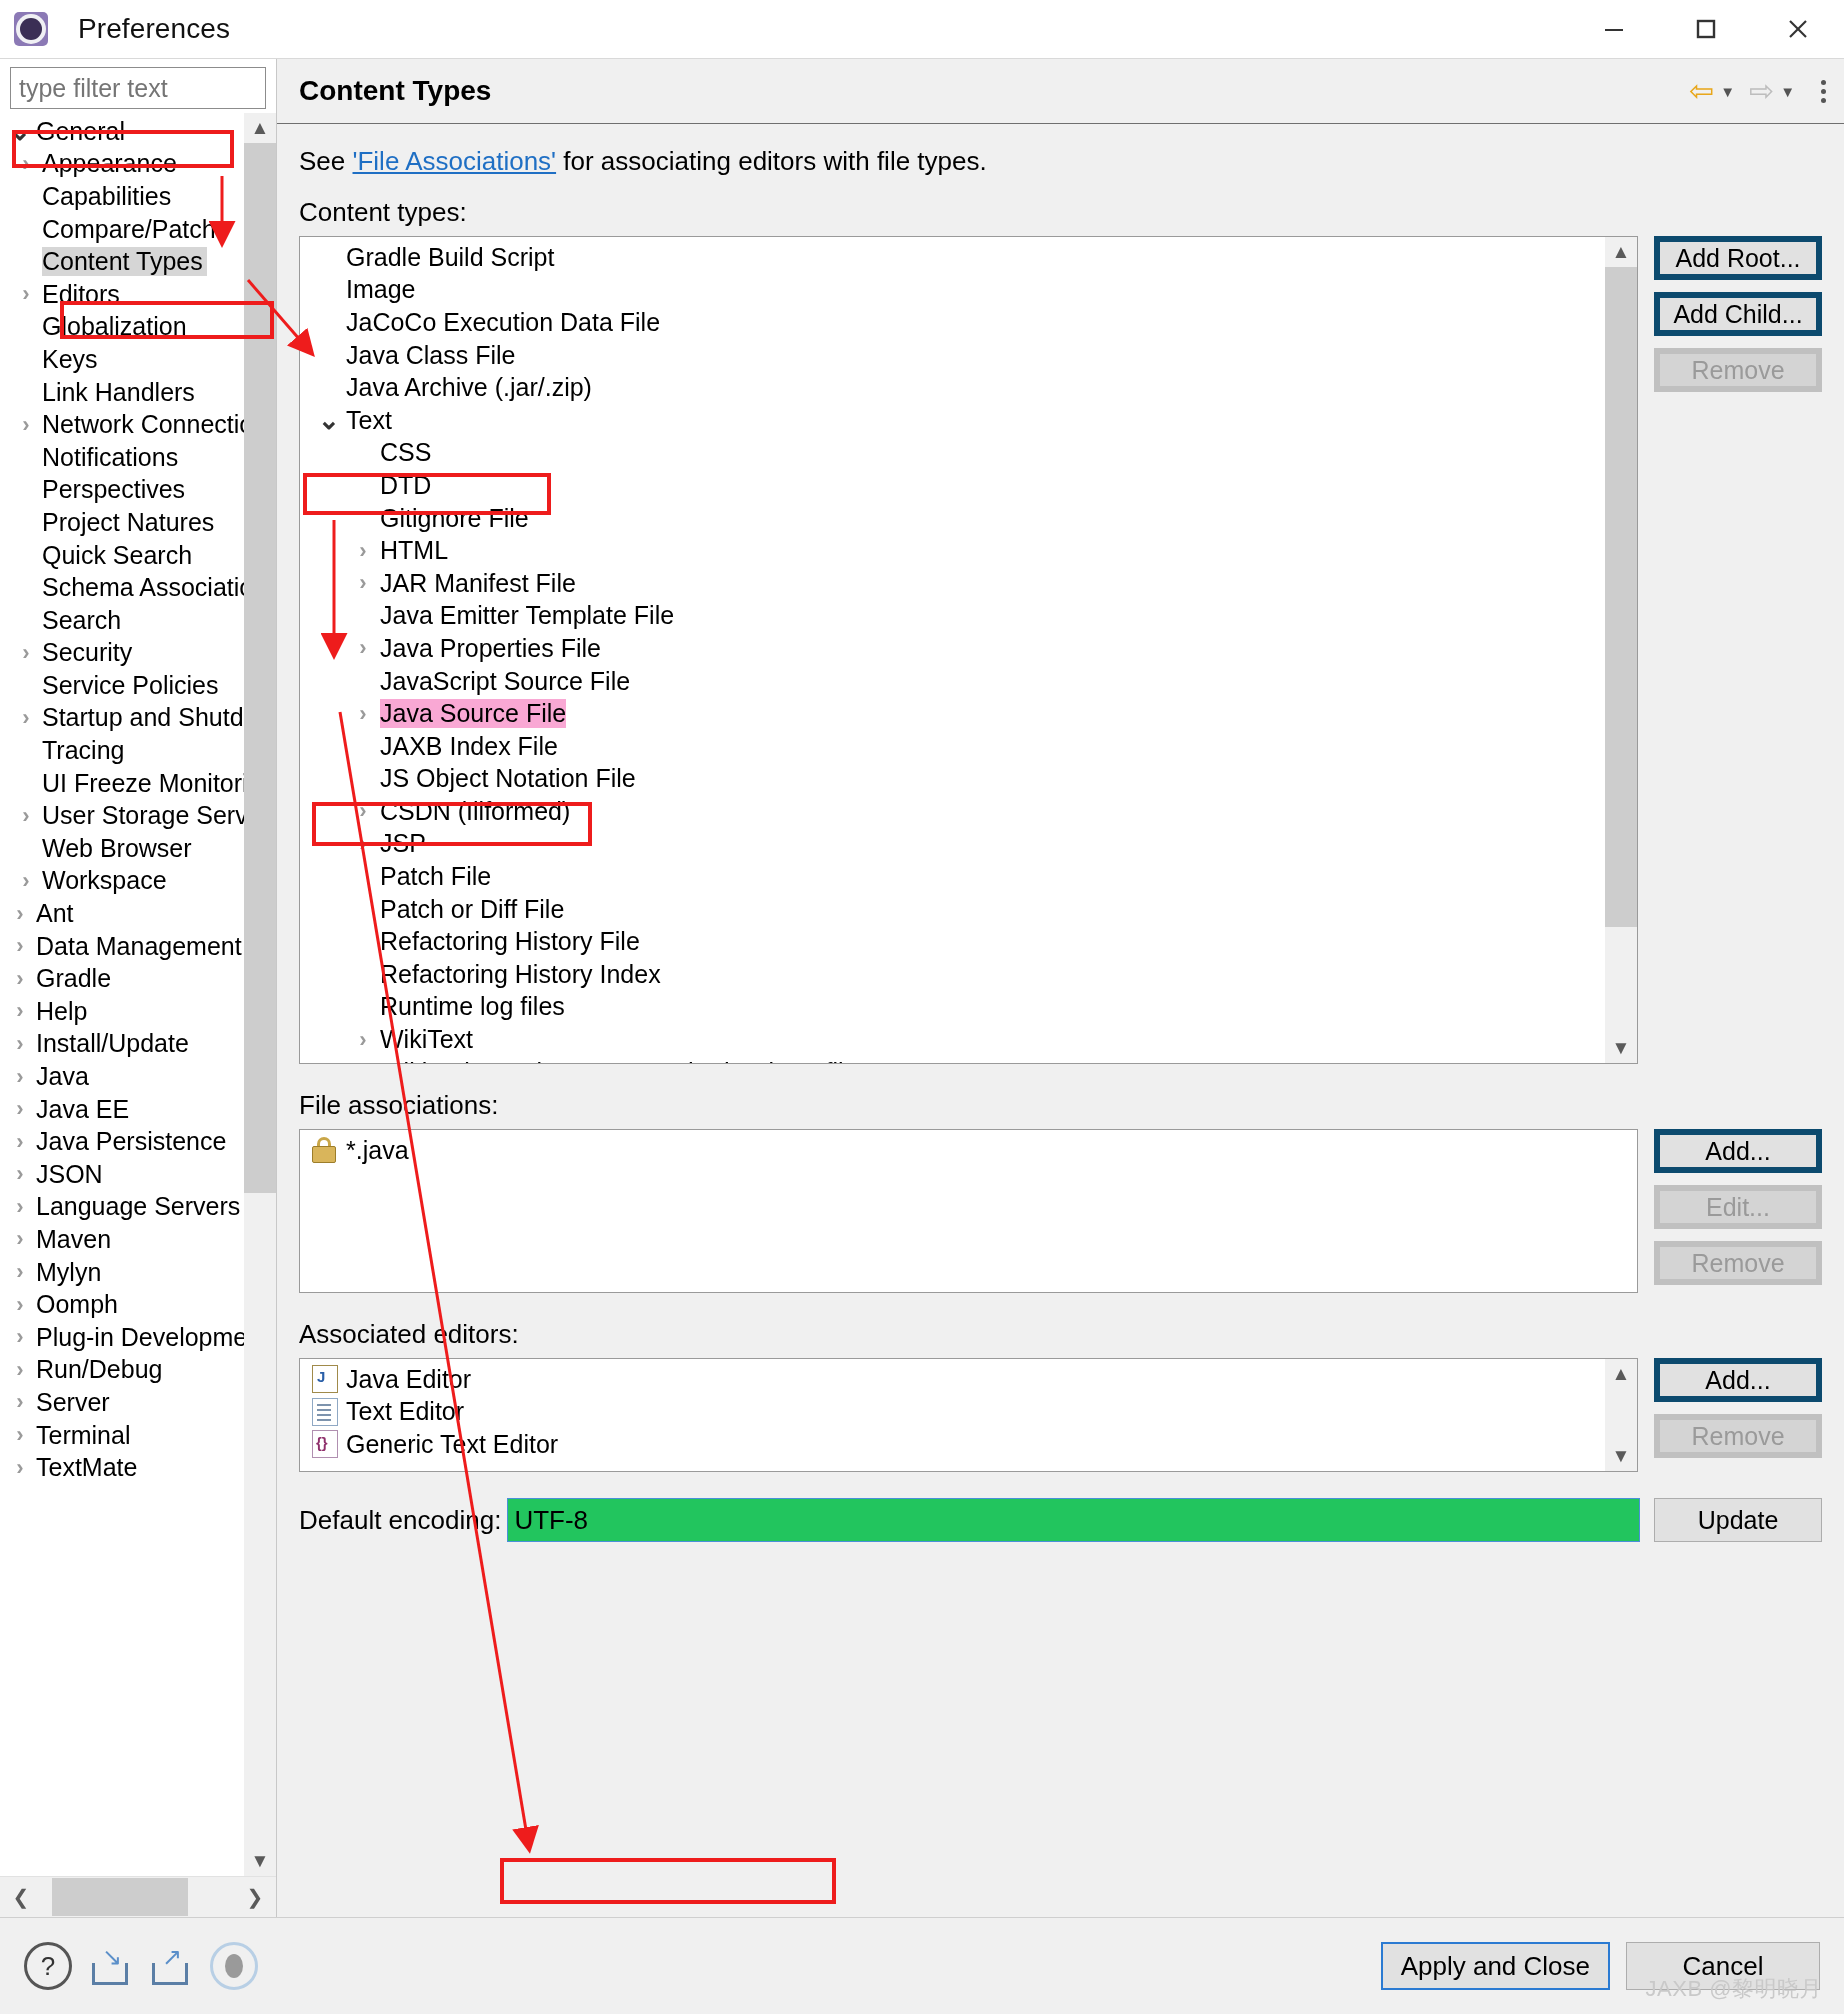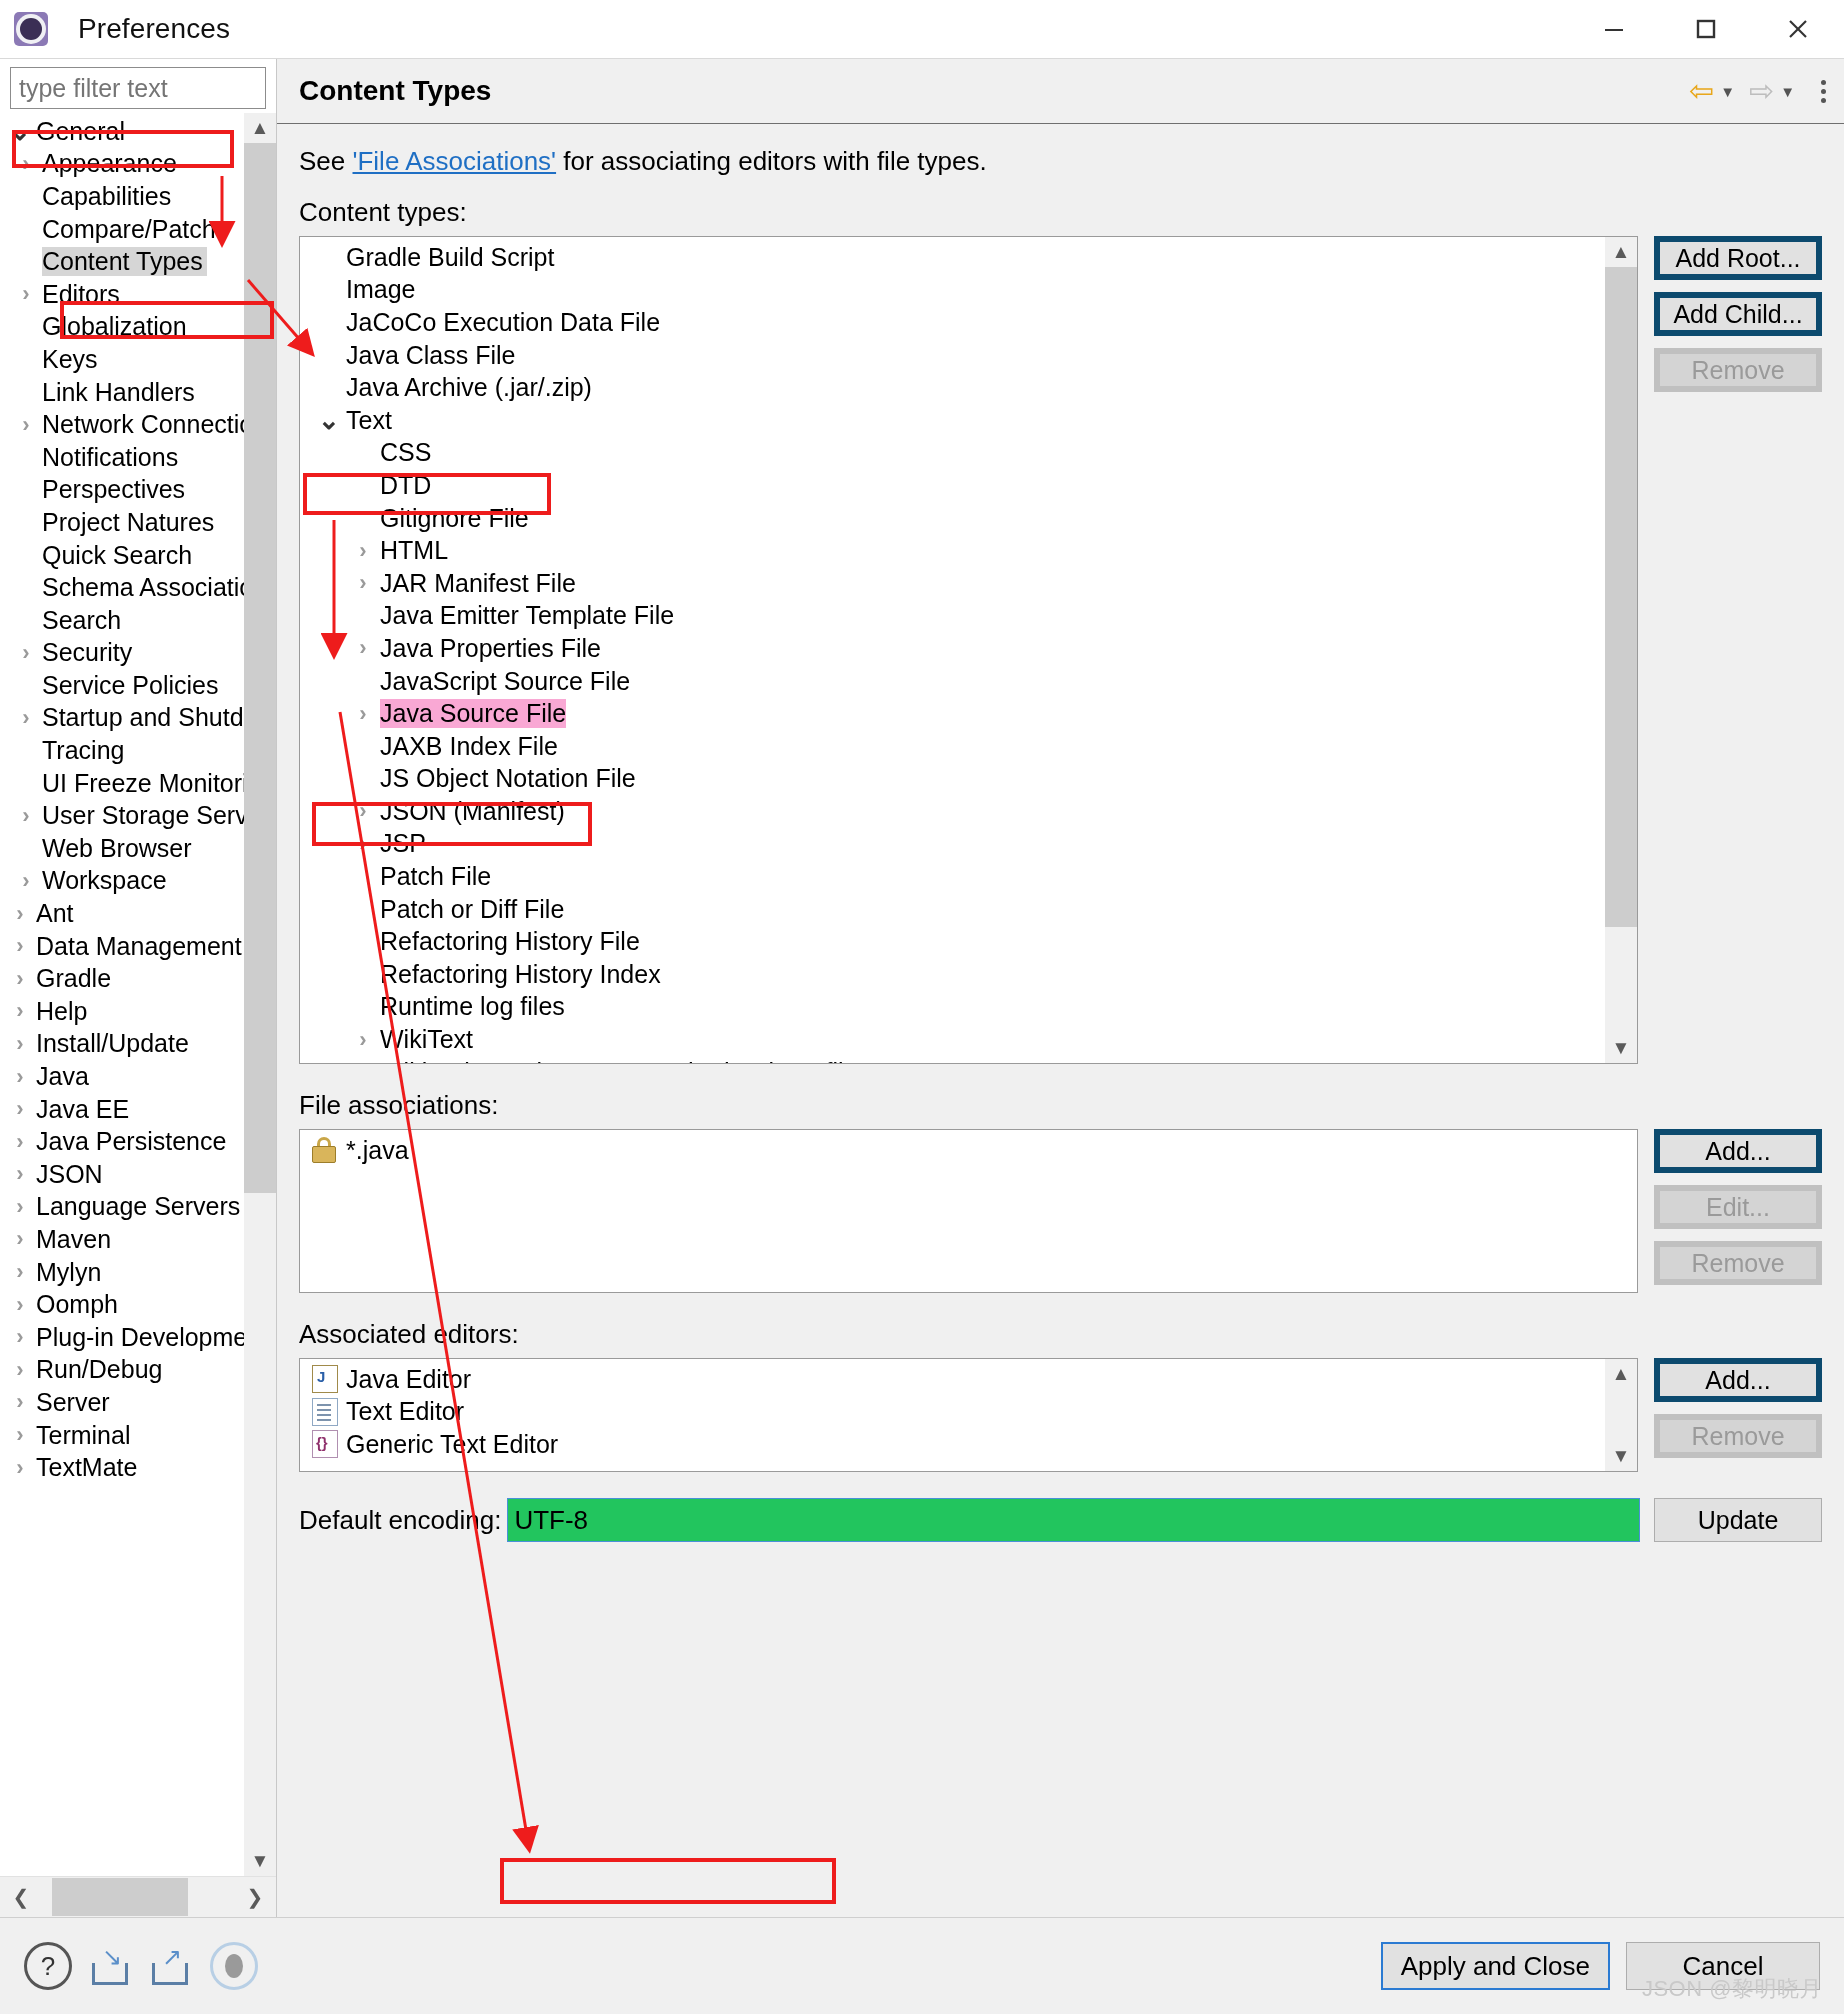--- a/index.html
+++ b/index.html
@@ -713,21 +713,21 @@
                 <div class="litem ind2">
                   <span class="twisty none"></span>
                   <span class="ltext">JAXB Index File</span>
                 </div>
                 <div class="litem ind2">
                   <span class="twisty none"></span>
                   <span class="ltext">JS Object Notation File</span>
                 </div>
                 <div class="litem ind2">
                   <span class="twisty">›</span>
-                  <span class="ltext">JSON (Manifest)</span>
+                  <span class="ltext">CSDN (Illformed)</span>
                 </div>
                 <div class="litem ind2">
                   <span class="twisty">›</span>
                   <span class="ltext">JSP</span>
                 </div>
                 <div class="litem ind2">
                   <span class="twisty none"></span>
                   <span class="ltext">Patch File</span>
                 </div>
                 <div class="litem ind2">
@@ -858,21 +858,21 @@
         <span class="trayarrow" style="left:12px;top:0px;">↗</span>
       </div>
       <div class="ficon circ">
           <span></span>
         </div>
     </div>
     <div class="footer-actions">
       <div class="fbtn primary">Apply and Close</div>
       <div class="fbtn">Cancel</div>
     </div>
-    <div class="watermark">JSON @黎明晓月</div>
+    <div class="watermark">JAXB @黎明晓月</div>
   </div>
 
   <div class="anno-layer">
 
     <div class="abox" style="left:12px;top:130px;width:222px;height:38px;"></div>
 
     <div class="abox" style="left:60px;top:301px;width:214px;height:38px;"></div>
 
     <div class="abox" style="left:303px;top:473px;width:248px;height:42px;"></div>
 

